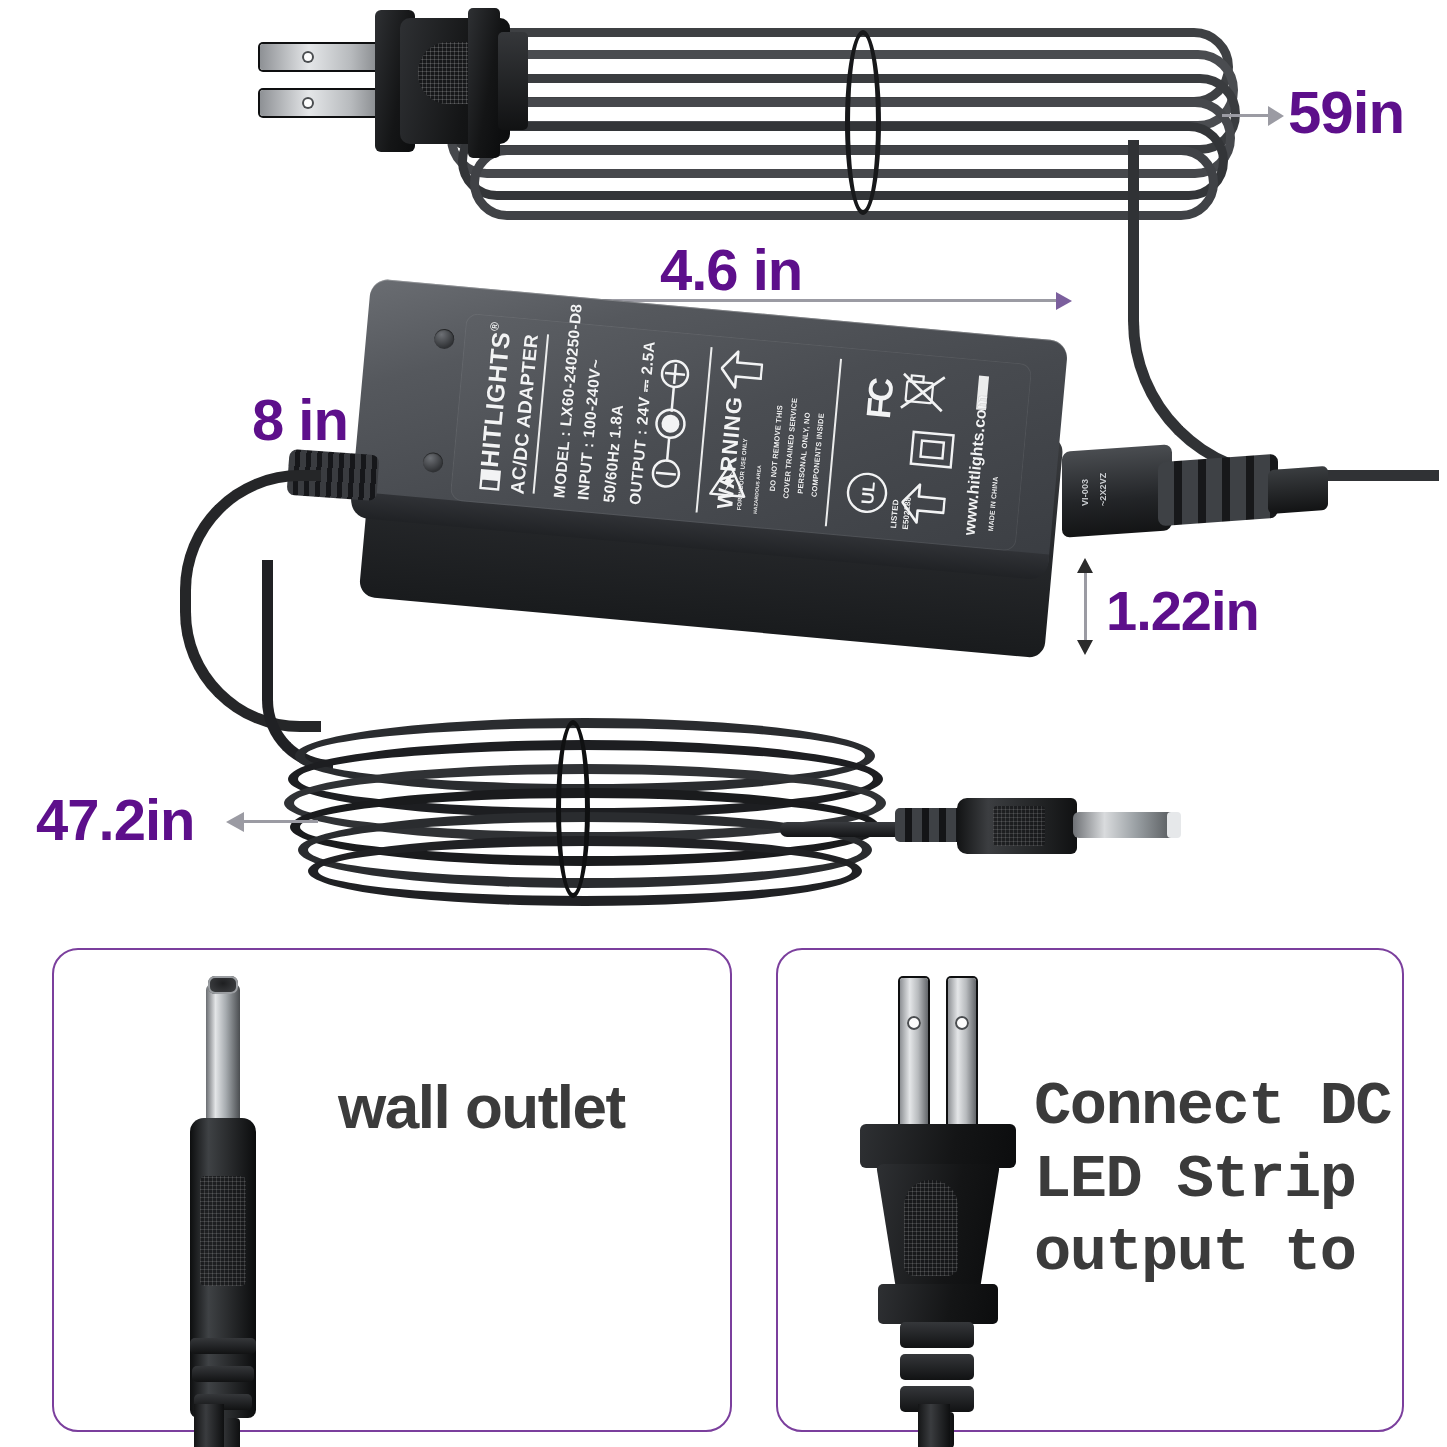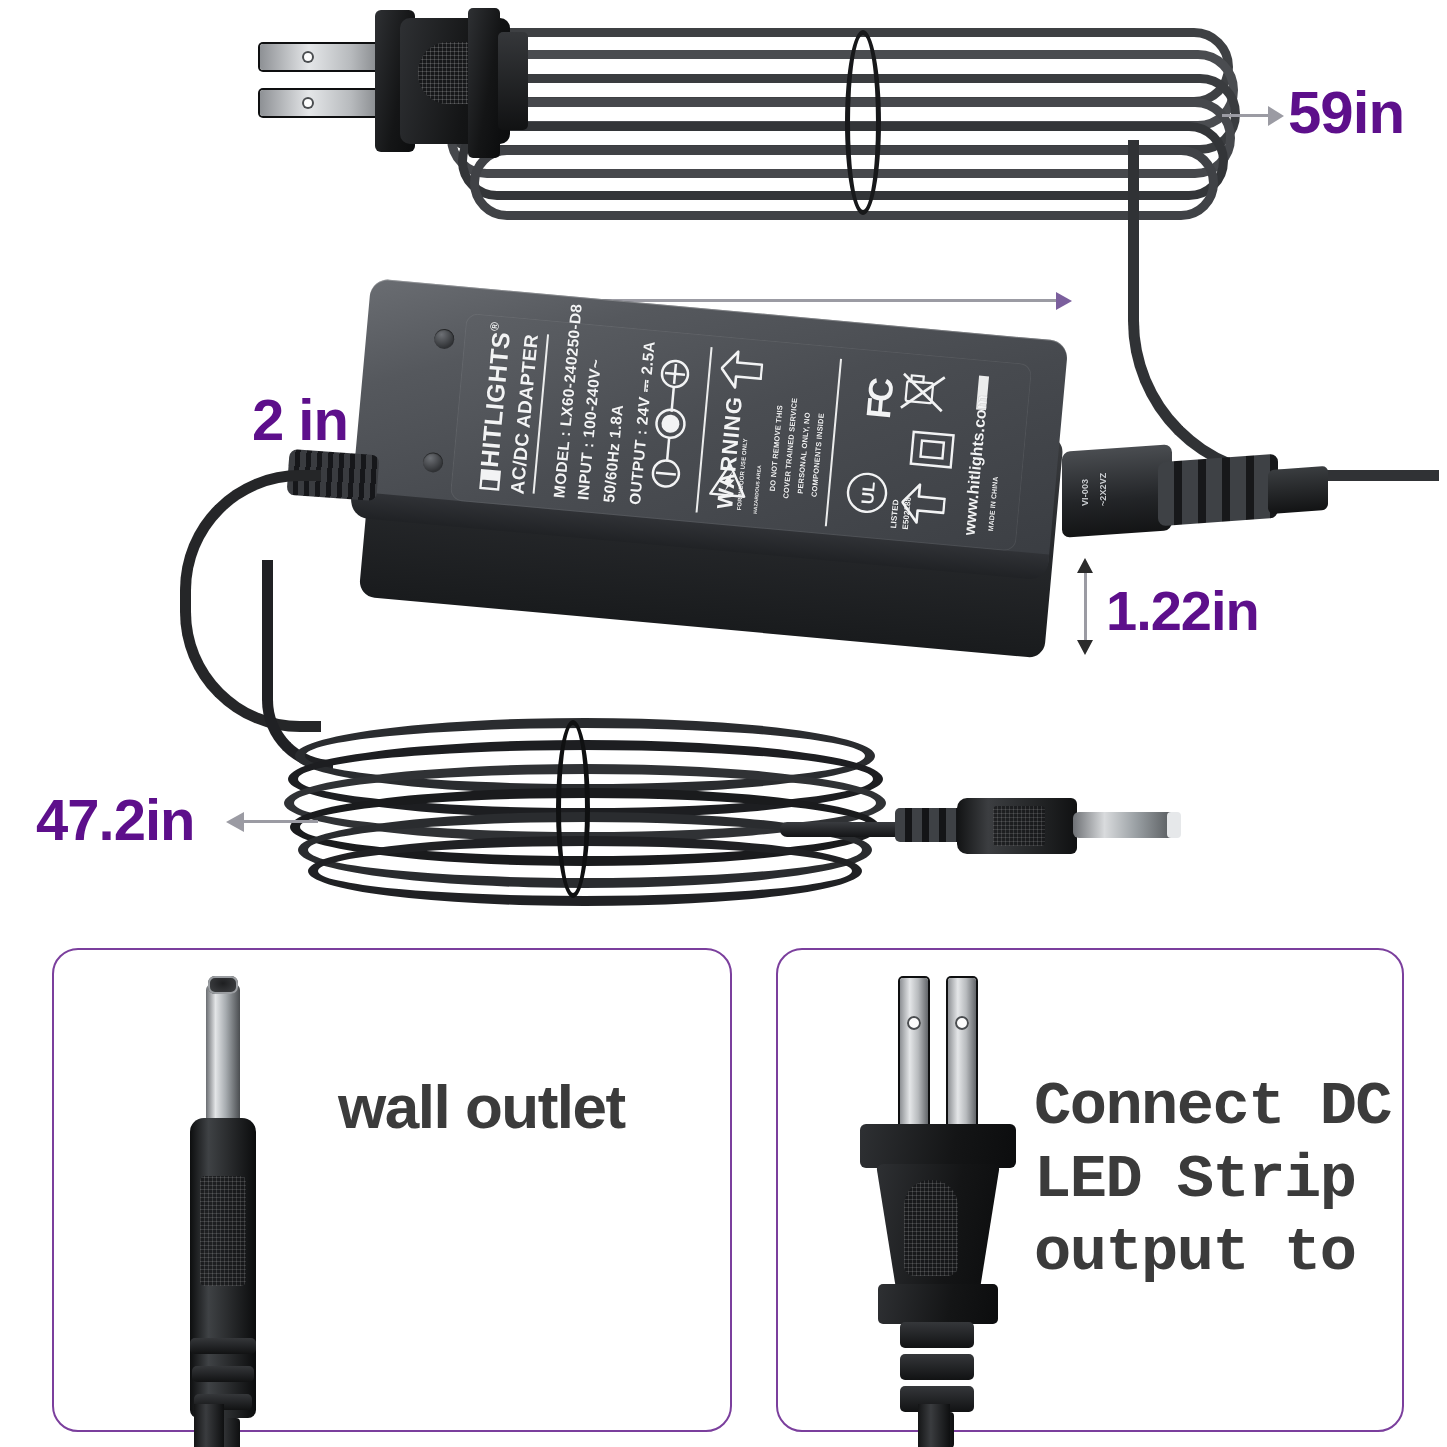--- a/index.html
+++ b/index.html
@@ -93,25 +93,26 @@
       <div class="mesh" style="left:168px;top:34px;width:70px;height:62px;border-radius:30px 10px 10px 30px;"></div>
       <div class="plugbody" style="left:218px;top:0px;width:32px;height:150px;border-radius:5px;"></div>
       <div class="ridge" style="left:248px;top:24px;width:30px;height:98px;"></div>
     </div>
 
     <div class="dim-label" style="left:1288px;top:78px;font-size:60px;">59in</div>
     <div class="arrline" style="left:1222px;top:114px;width:58px;height:3px;"></div>
     <div class="arrhead" style="left:1268px;top:106px;border-top:10px solid transparent;border-bottom:10px solid transparent;border-left:16px solid #9b9ba3;"></div>
   </div>
 
+  <div class="dim-label" style="left:660px;top:236px;font-size:58px;">4.6 in</div>
   <div class="arrline" style="left:404px;top:299px;width:660px;height:3px;"></div>
   <div class="arrhead" style="left:392px;top:292px;border-top:9px solid transparent;border-bottom:9px solid transparent;border-right:16px solid #7b5f9d;"></div>
   <div class="arrhead" style="left:1056px;top:292px;border-top:9px solid transparent;border-bottom:9px solid transparent;border-left:16px solid #7b5f9d;"></div>
 
-  <div class="dim-label" style="left:252px;top:386px;font-size:58px;">2 in</div>
+  <div class="dim-label" style="left:252px;top:386px;font-size:58px;">8 in</div>
   <div class="arrline" style="left:378px;top:348px;width:3px;height:212px;"></div>
   <div class="arrhead" style="left:371px;top:334px;border-left:9px solid transparent;border-right:9px solid transparent;border-bottom:16px solid #6a3f93;"></div>
   <div class="arrhead" style="left:371px;top:552px;border-left:9px solid transparent;border-right:9px solid transparent;border-top:16px solid #6a3f93;"></div>
 
   <div class="dim-label" style="left:1106px;top:578px;font-size:56px;">1.22in</div>
   <div class="arrline" style="left:1084px;top:572px;width:3px;height:76px;"></div>
   <div class="arrhead" style="left:1077px;top:558px;border-left:8px solid transparent;border-right:8px solid transparent;border-bottom:15px solid #2b2b2b;"></div>
   <div class="arrhead" style="left:1077px;top:640px;border-left:8px solid transparent;border-right:8px solid transparent;border-top:15px solid #2b2b2b;"></div>
 
   <div id="adapter">

